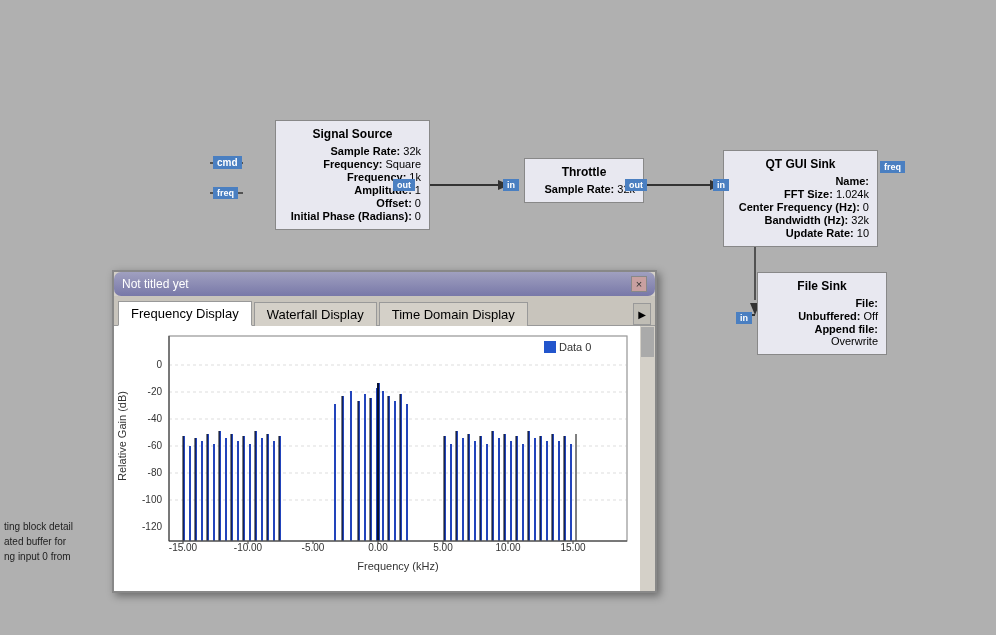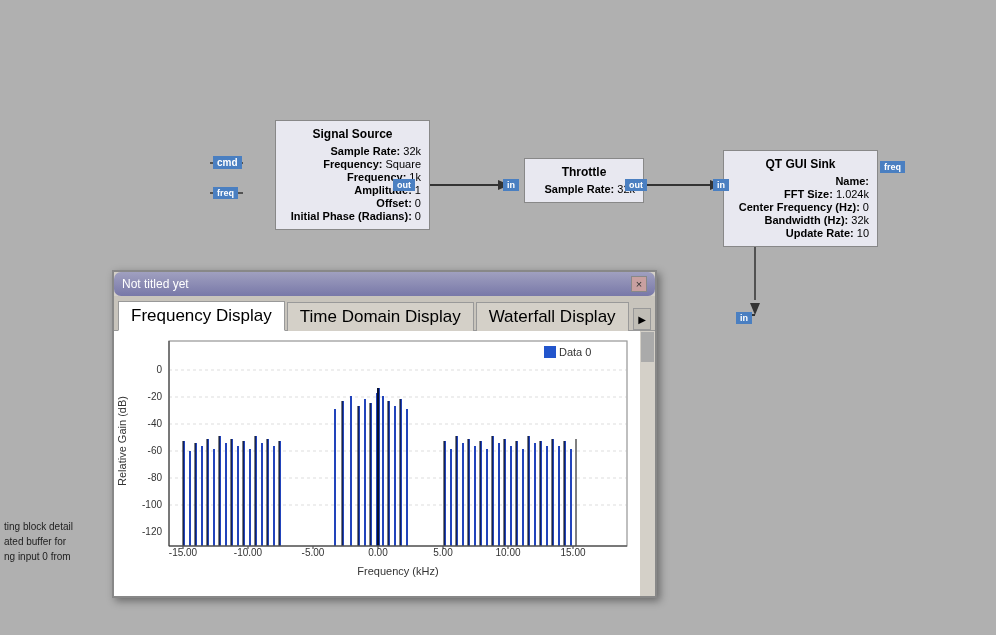--- a/index.html
+++ b/index.html
@@ -145,21 +145,21 @@
     .tab-bar {
       display: flex;
       align-items: flex-end;
       background: #c8c4bc;
       padding: 4px 4px 0 4px;
       position: relative;
       border-bottom: 1px solid #999;
     }
     .tab {
       padding: 4px 12px;
-      font-size: 17px;
+      font-size: 13px;
       border: 1px solid #999;
       border-bottom: none;
       cursor: pointer;
       background: #d4d0c8;
       margin-right: 2px;
       position: relative;
       top: 1px;
     }
     .tab.active {
       background: white;
@@ -258,20 +258,26 @@
     <div class="block-prop"><span>FFT Size:</span> 1.024k</div>
     <div class="block-prop"><span>Center Frequency (Hz):</span> 0</div>
     <div class="block-prop"><span>Bandwidth (Hz):</span> 32k</div>
     <div class="block-prop"><span>Update Rate:</span> 10</div>
   </div>
   <div class="port port-label-left" style="top:179px;left:713px;font-size:9px;">in</div>
   <div class="port port-label-right" style="top:161px;left:880px;font-size:9px;">freq</div>
 
   <div class="port port-label-left" style="top:312px;left:736px;font-size:9px;">in</div>
 
+  <div class="block block-file-sink">
+    <div class="block-title">File Sink</div>
+    <div class="block-prop"><span>File:</span></div>
+    <div class="block-prop"><span>Unbuffered:</span> Off</div>
+    <div class="block-prop"><span>Append file:</span> Overwrite</div>
+  </div>
 
   <div class="log-area">
     <div>ting block detail</div>
     <div>ated buffer for</div>
     <div>ng input 0 from</div>
   </div>
 
   <div class="popup-window">
 
     <div class="popup-titlebar">
@@ -279,24 +285,24 @@
       <div class="popup-close-btn">
         <span>×</span>
       </div>
     </div>
 
     <div class="tab-bar">
       <div class="tab active">
         <span>Frequency Display</span>
       </div>
       <div class="tab">
-        <span>Time Domain Display</span>
+        <span>Waterfall Display</span>
       </div>
       <div class="tab">
-        <span>Waterfall Display</span>
+        <span>Time Domain Display</span>
       </div>
       <div class="tab-scroll-btn">▶</div>
     </div>
 
     <div class="plot-container">
 
       <div class="plot-scroll">
         <div class="plot-scroll-thumb"></div>
       </div>
 

